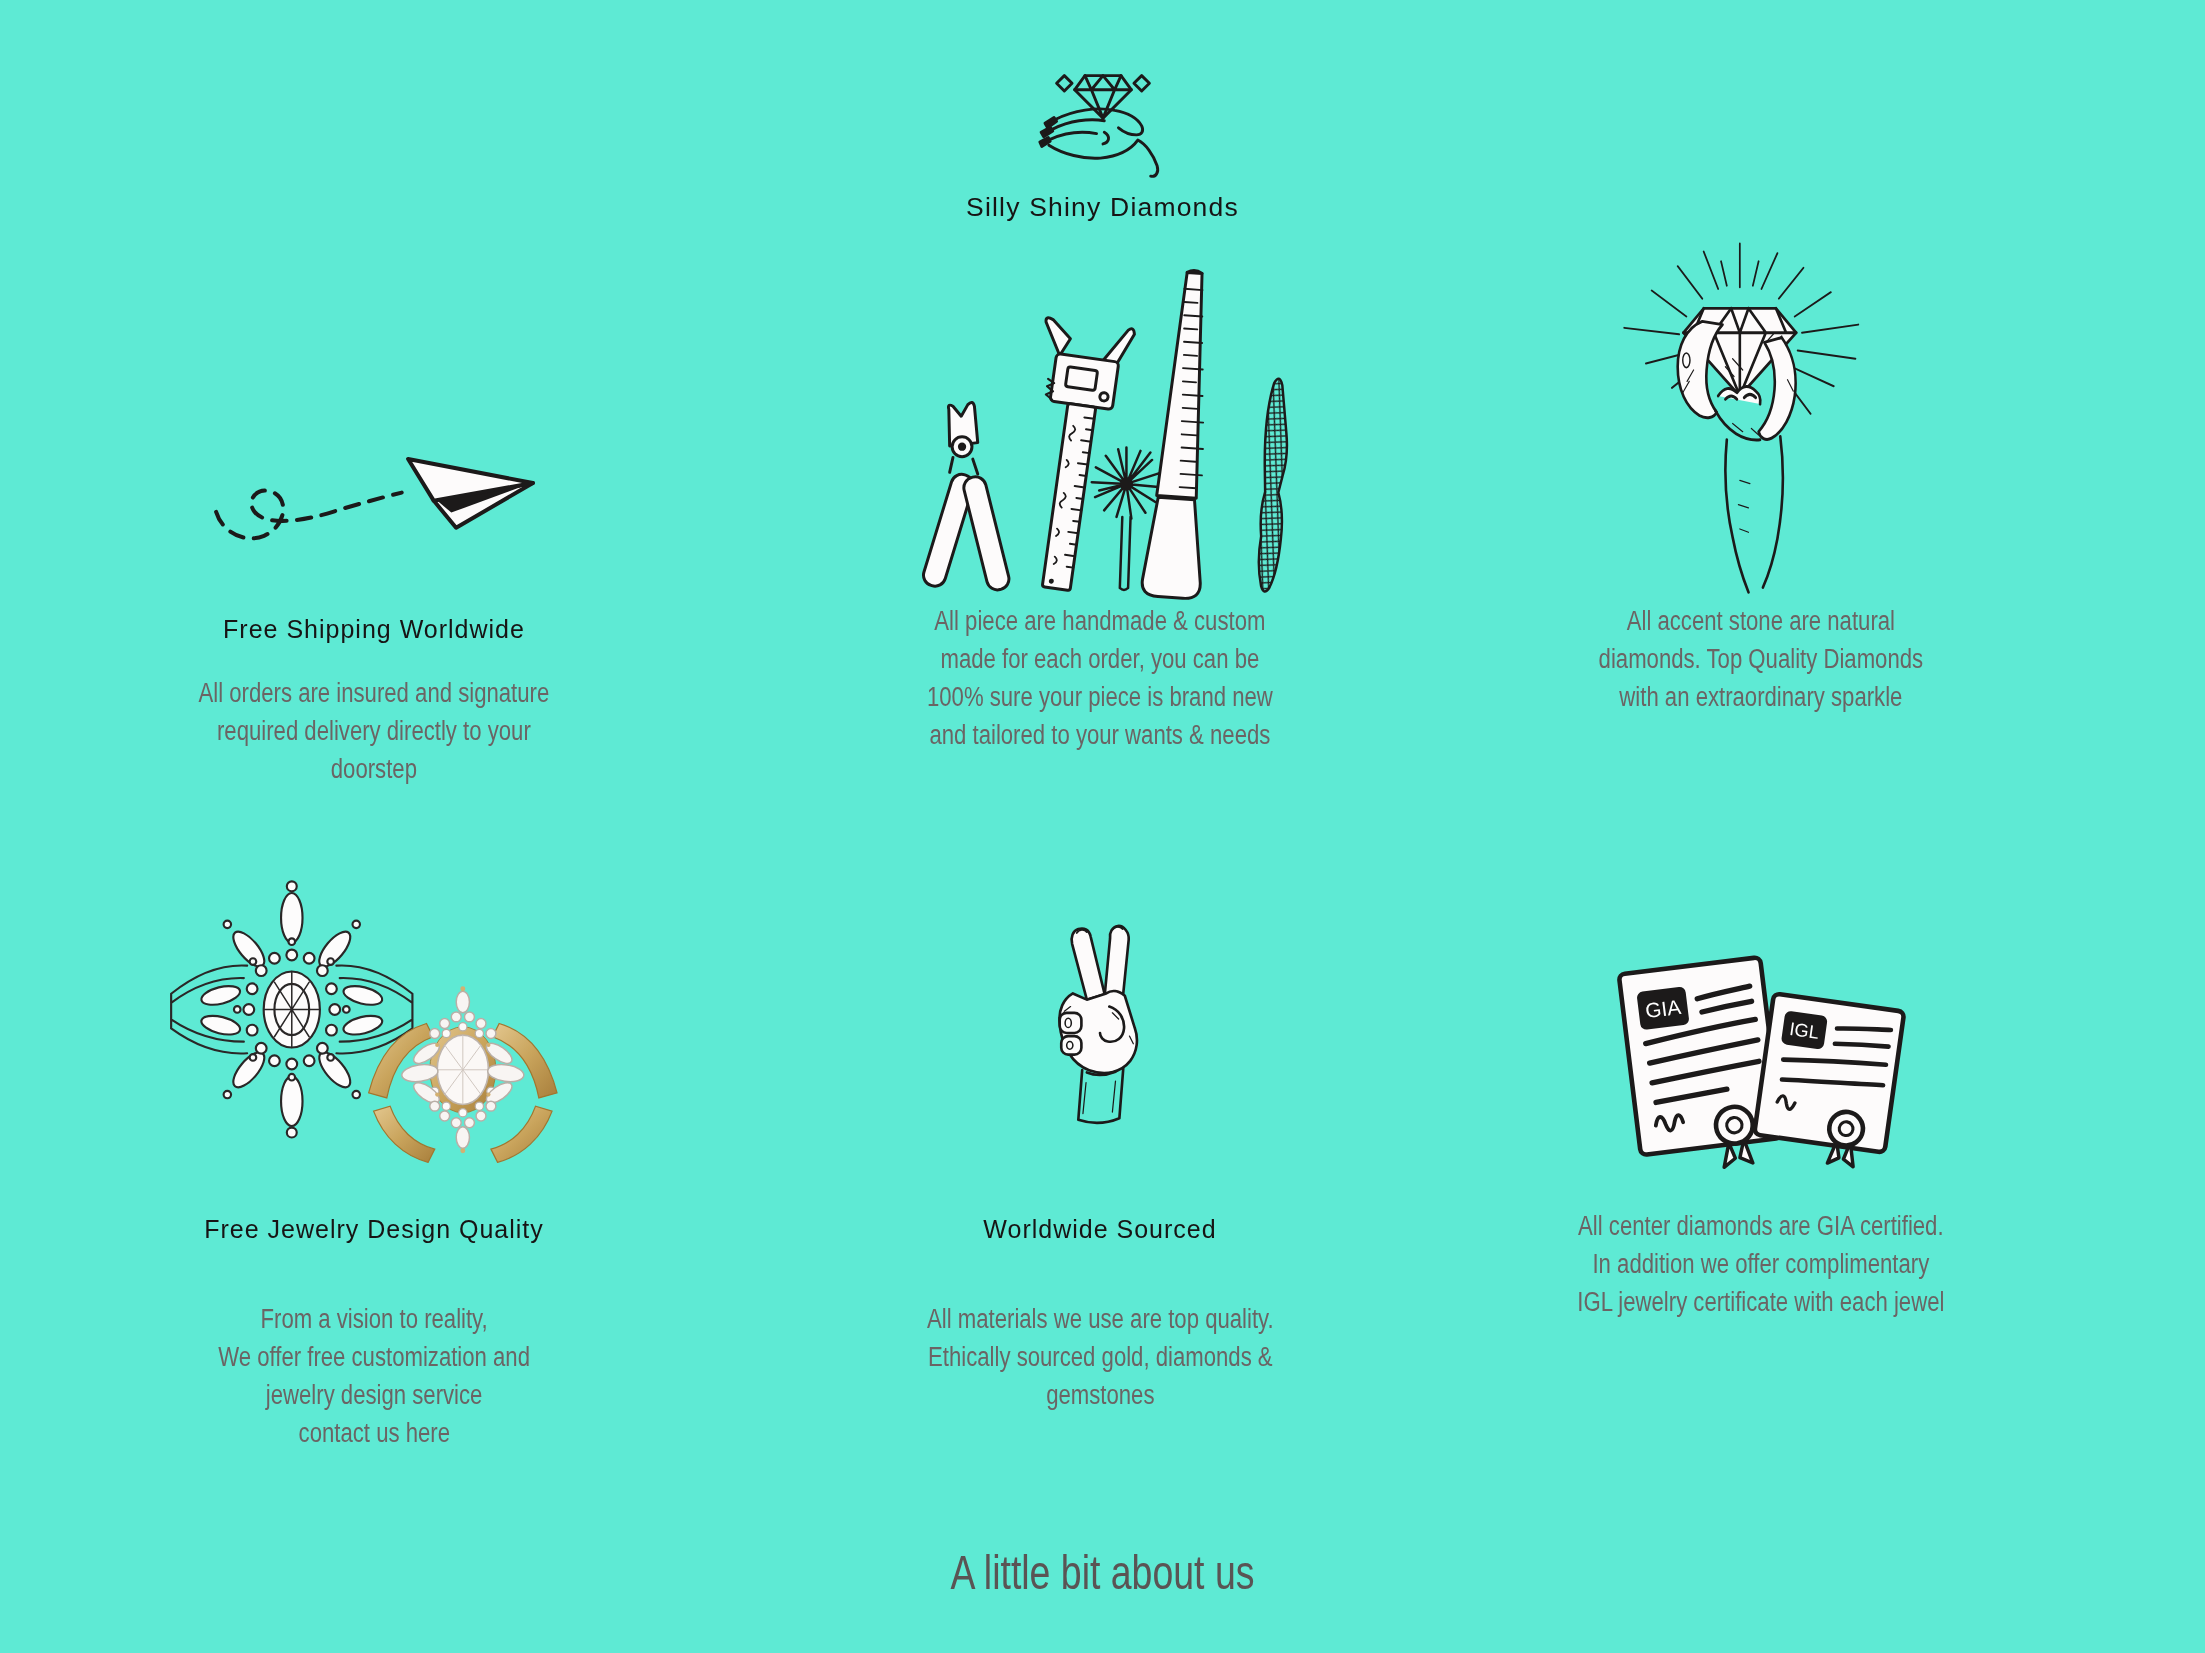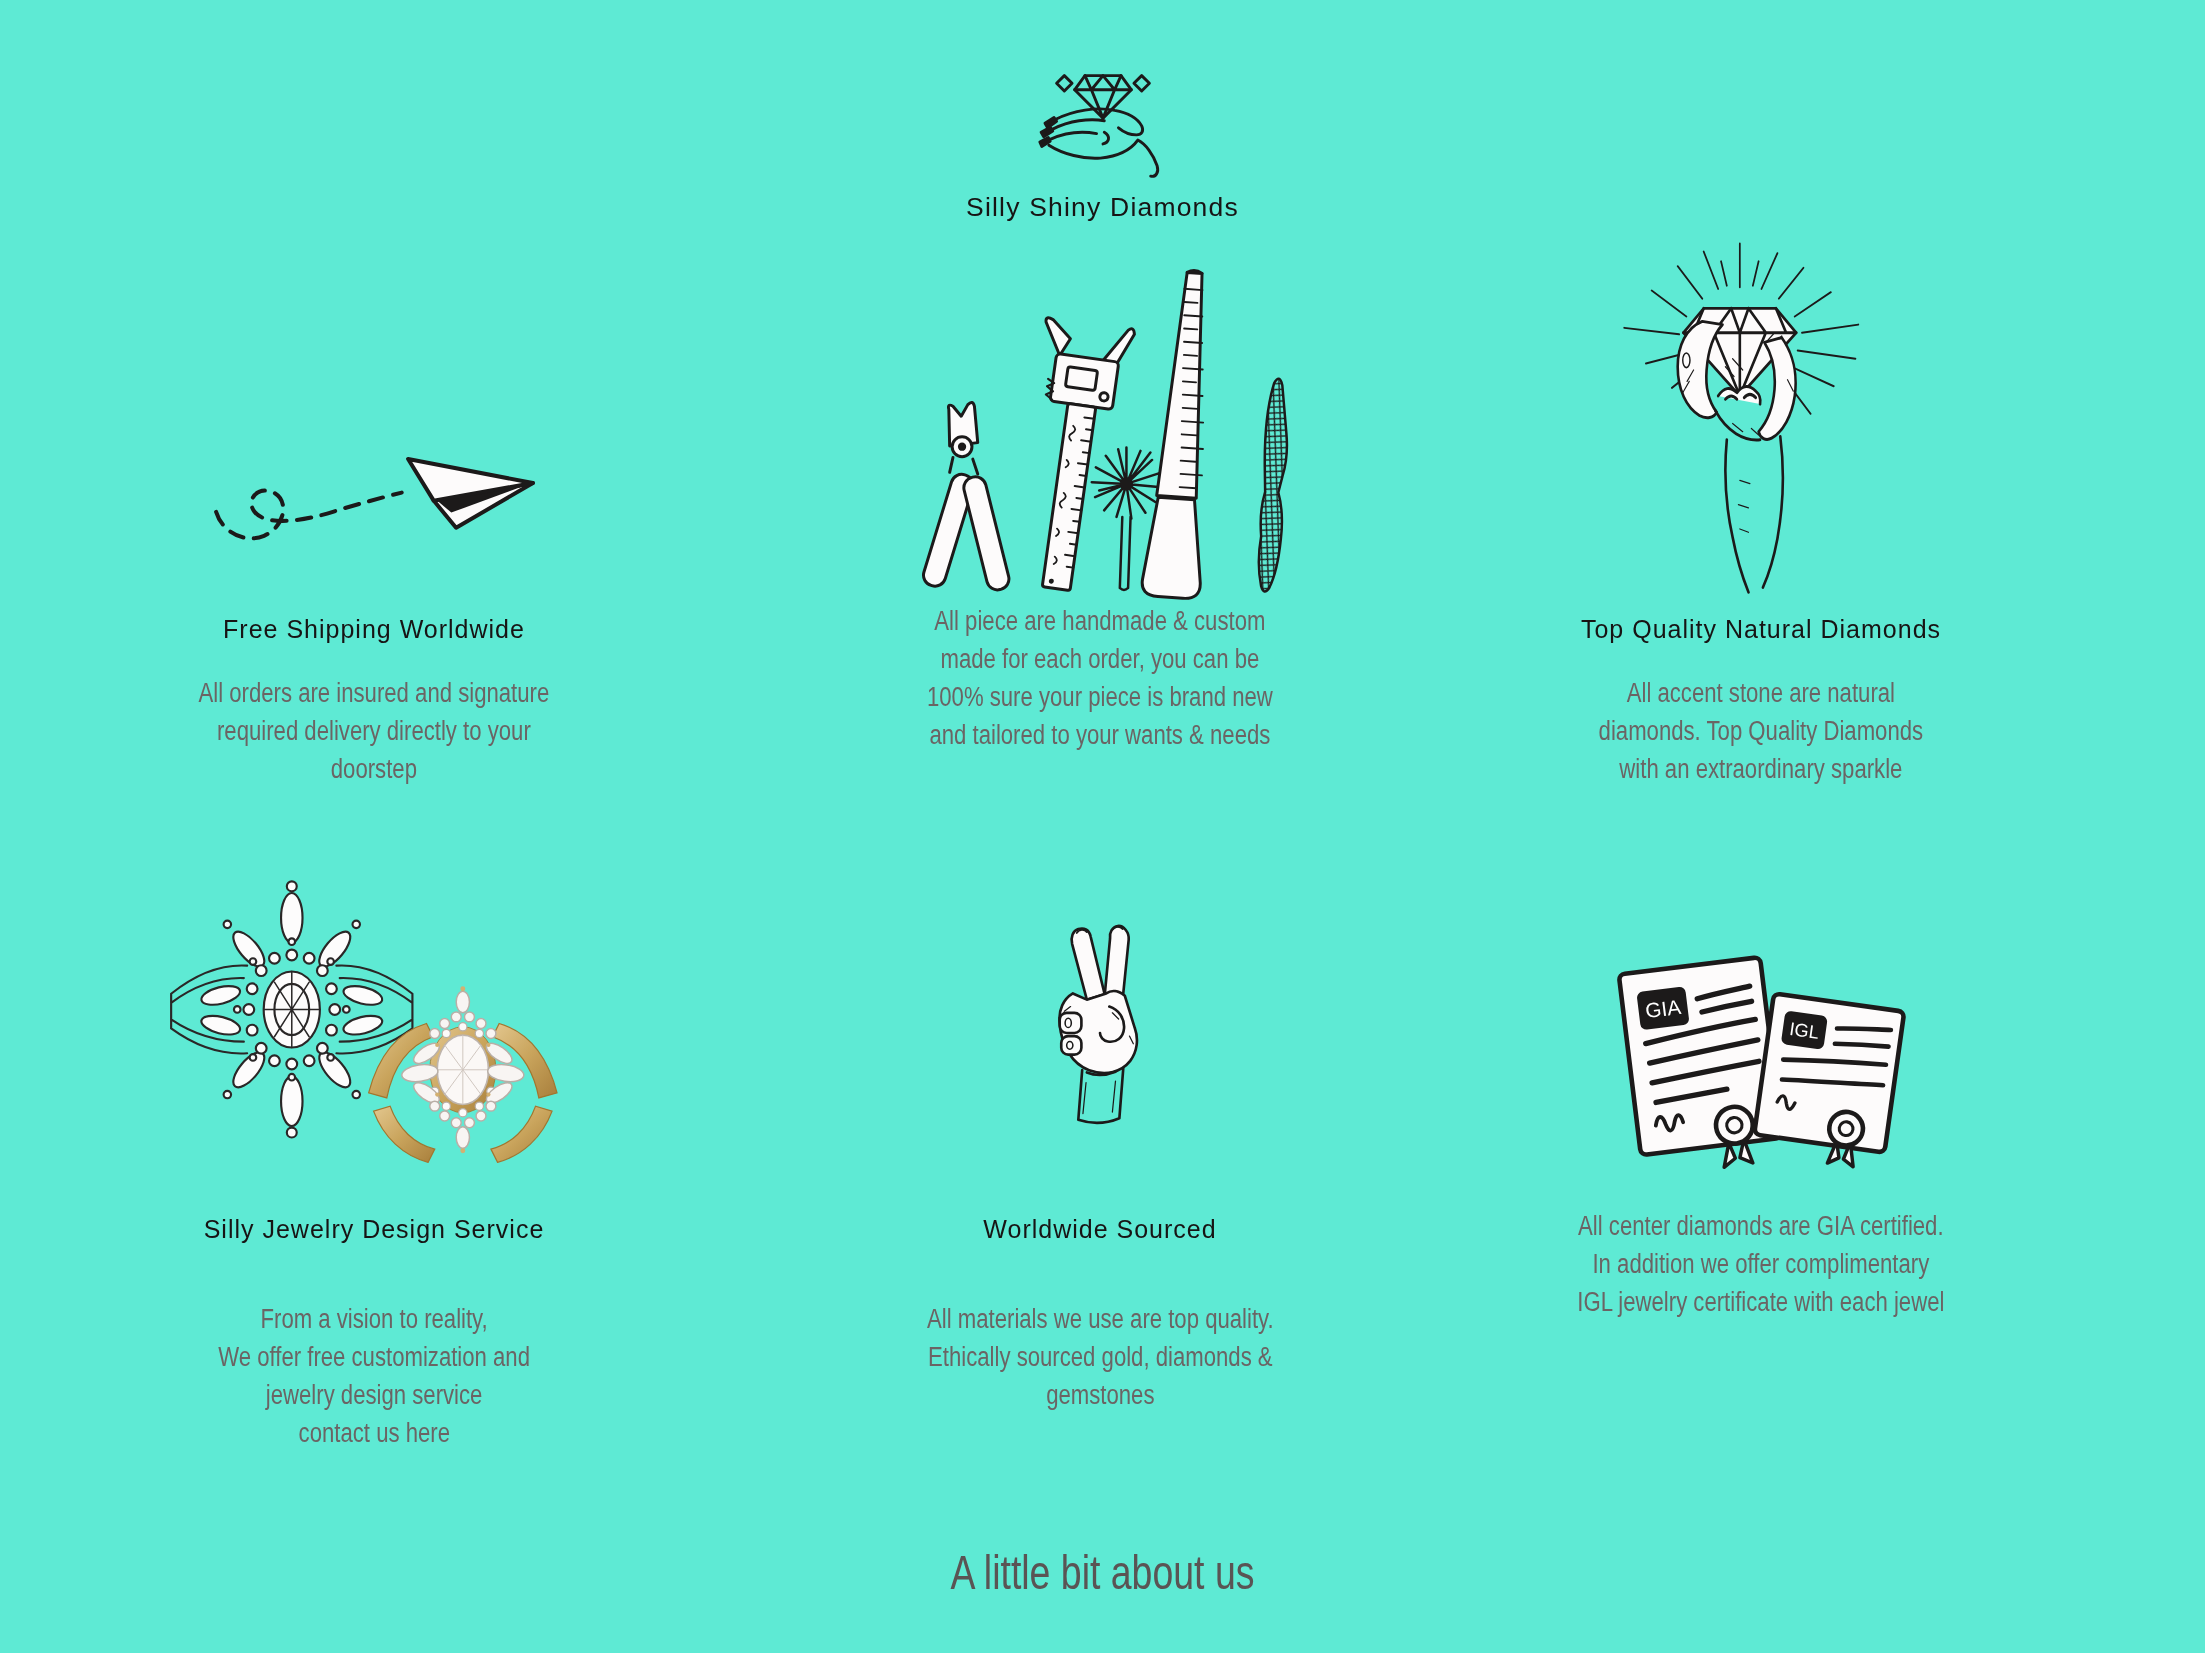--- a/index.html
+++ b/index.html
@@ -139,21 +139,20 @@
           <path d="M140,196 Q152,180 166,192 Q178,178 192,190 Q200,196 198,206" fill="#fdfbfb"></path>
           <path d="M150,200 Q158,192 166,200 M176,198 Q184,190 192,198"></path>
           <path d="M136,214 C152,240 176,252 198,250"></path>
           <path d="M152,250 C148,288 150,330 160,370 C166,398 174,420 182,438"></path>
           <path d="M226,246 C232,288 230,332 222,372 C217,396 210,416 202,432"></path>
           <ellipse cx="96" cy="152" rx="5" ry="9" stroke-width="2"></ellipse>
           <path d="M100,178 l-9,14 M106,164 l-9,14 M236,176 l8,14 M170,300 l14,4 M168,330 l14,4 M170,360 l12,4 M160,230 l14,10 M186,236 l10,8" stroke-width="1.6"></path>
         </g>
       </svg>
     </div>
-    <h3 class="feature-title">Top Quality Natural Diamonds</h3>
     <p class="feature-body">All accent stone are natural
 diamonds. Top Quality Diamonds
 with an extraordinary sparkle</p>
   </section>
 
   <section class="feature row2" style="left:35px;top:893px;">
     <div class="icon-box">
       <svg width="376" height="314" viewBox="0 0 455 380" style="margin-bottom:5px;">
         <defs>
           <linearGradient id="gold" x1="0" y1="0" x2="1" y2="1">
@@ -261,21 +260,21 @@
             <circle cx="340" cy="142" r="3"></circle>
               <circle cx="340" cy="338" r="3"></circle>
             <circle cx="371" cy="210" r="2.5"></circle>
               <circle cx="309" cy="210" r="2.5"></circle>
             <circle cx="371" cy="270" r="2.5"></circle>
               <circle cx="309" cy="270" r="2.5"></circle>
           </g>
         </g>
       </svg>
     </div>
-    <h3 class="feature-title">Silly Jewelry Design Service</h3>
+    <h3 class="feature-title">Free Jewelry Design Quality</h3>
     <p class="feature-body">From a vision to reality,
 We offer free customization and
 jewelry design service</p>
     <a class="feature-link">contact us here</a>
   </section>
 
   <section class="feature row2" style="left:761px;top:893px;">
     <div class="icon-box">
       <svg width="124" height="211" viewBox="0 0 160 265" style="margin-bottom:79px;">
         <g stroke="#1c1a1a" stroke-width="3.4" fill="#fdfbfb" stroke-linecap="round" stroke-linejoin="round">

